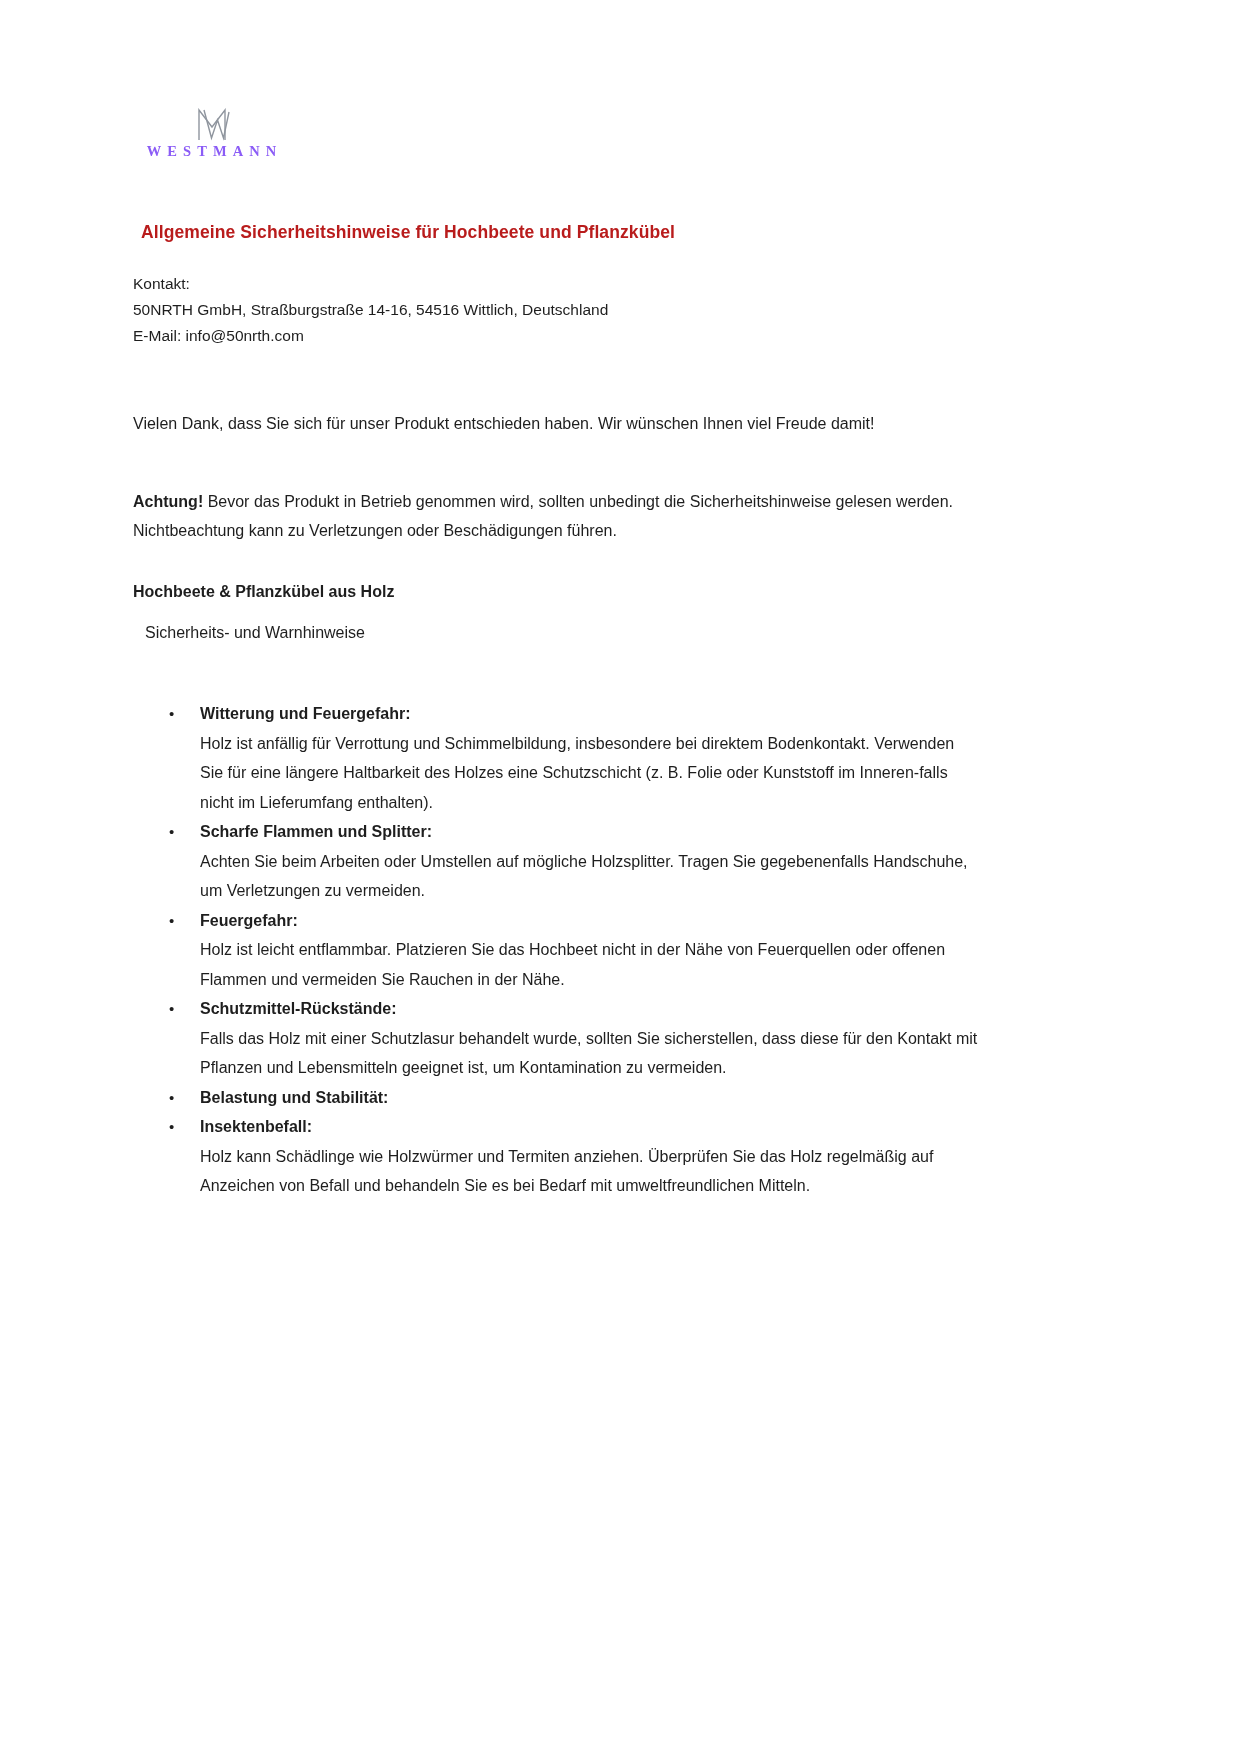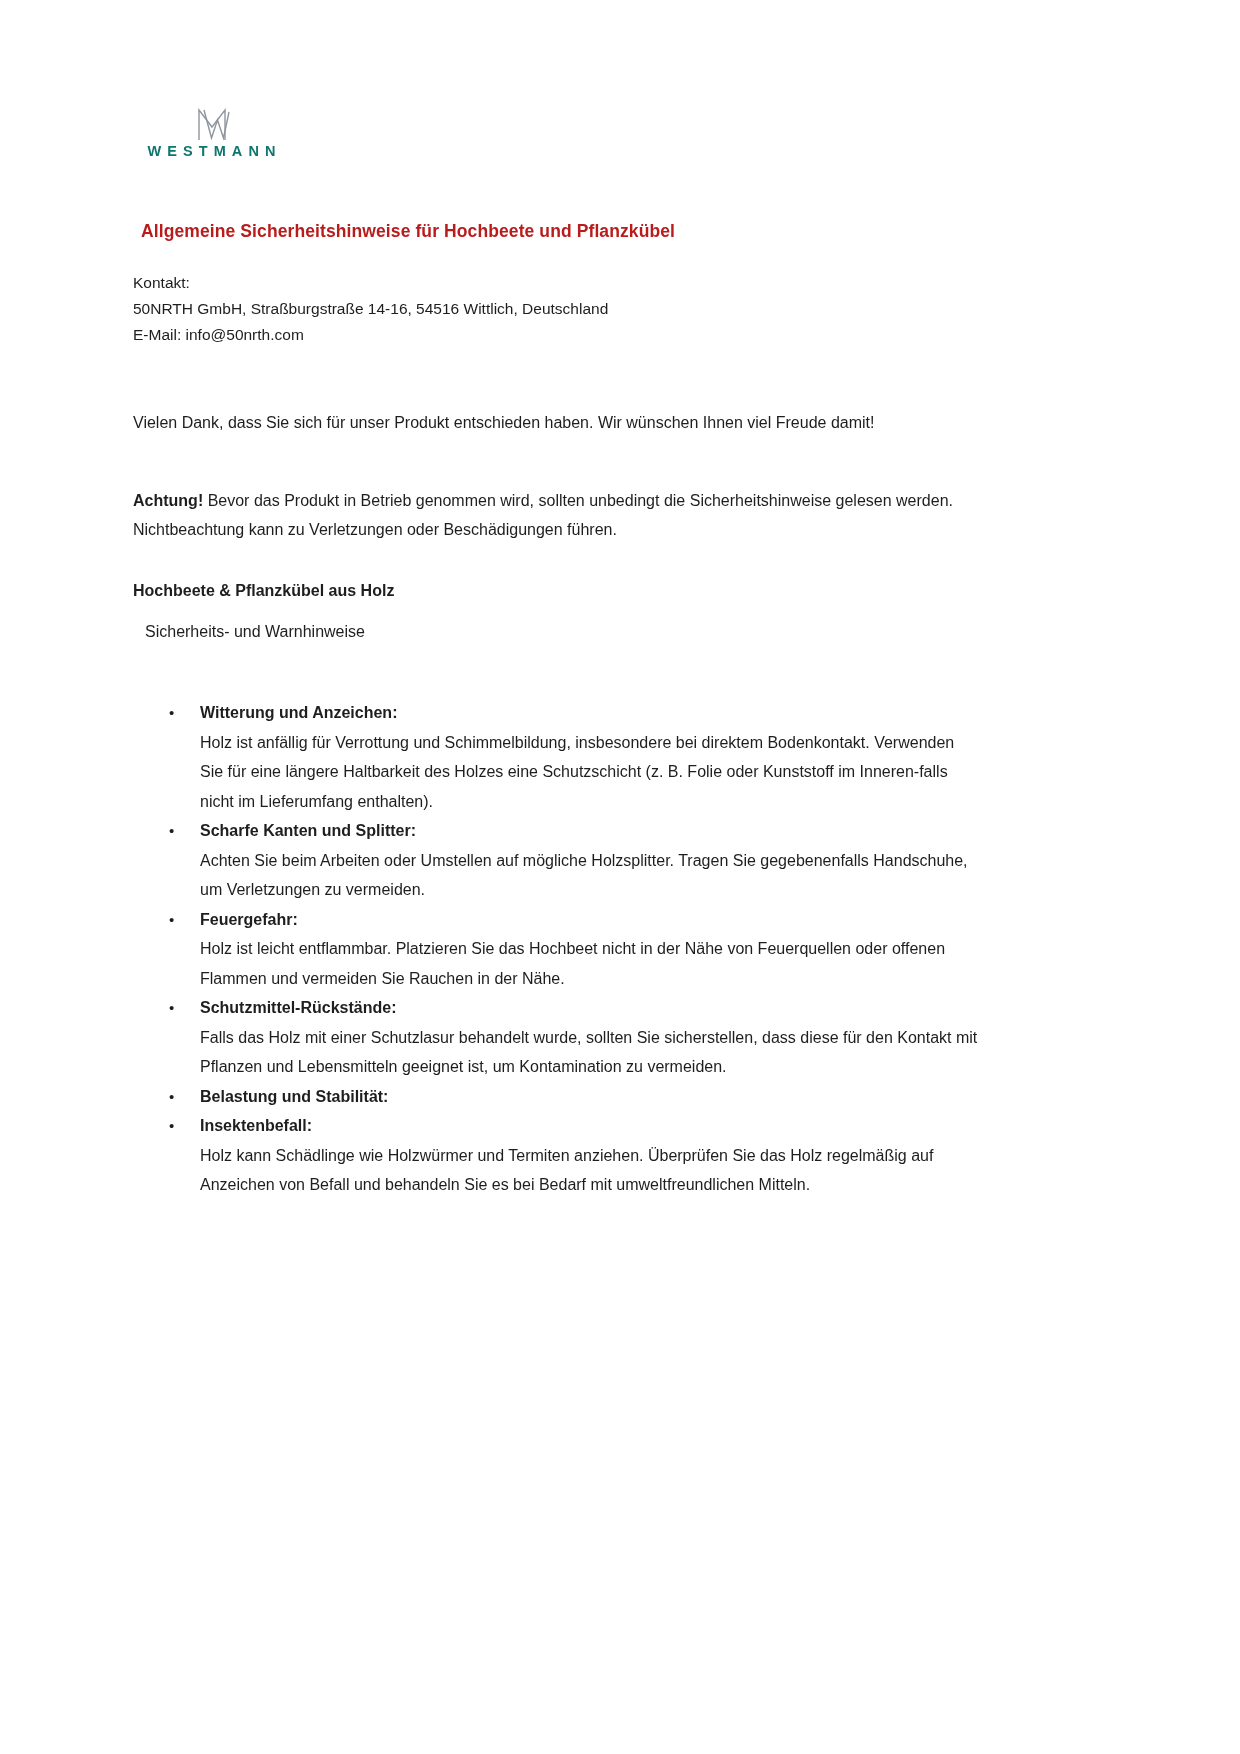--- a/index.html
+++ b/index.html
@@ -35,22 +35,23 @@
     width: 36px;
     height: 34px;
     display: block;
   }
   .wordmark {
     margin-top: 1px;
     font-size: 14.5px;
     font-weight: 700;
     letter-spacing: 0.42em;
     text-indent: 0.21em; 
-    color: #0f766e;
+    color: #8b5cf6;
     white-space: nowrap;
+    font-family: Liberation Serif, serif;
   }
 
   
   h1.doc-title {
     margin: 62px 0 0 8px;
     font-size: 17.5px;
     font-weight: 700;
     color: #b91c1c;
     letter-spacing: 0.1px;
   }
@@ -139,26 +140,26 @@
   <p class="para intro">Vielen Dank, dass Sie sich für unser Produkt entschieden haben. Wir wünschen Ihnen viel Freude damit!</p>
 
   <p class="para warning"><b>Achtung!</b><span> Bevor das Produkt in Betrieb genommen wird, sollten unbedingt die Sicherheitshinweise gelesen werden. Nichtbeachtung kann zu Verletzungen oder Beschädigungen führen.</span></p>
 
   <h2 class="section-heading">Hochbeete &amp; Pflanzkübel aus Holz</h2>
   <p class="section-subheading">Sicherheits- und Warnhinweise</p>
 
   <ul class="safety-list">
     <li>
       <span class="bullet">•</span>
-      <span class="li-title">Witterung und Anzeichen:</span>
+      <span class="li-title">Witterung und Feuergefahr:</span>
       <span class="li-body">Holz ist anfällig für Verrottung und Schimmelbildung, insbesondere bei direktem Bodenkontakt. Verwenden Sie für eine längere Haltbarkeit des Holzes eine Schutzschicht (z. B. Folie oder Kunststoff im Inneren-falls nicht im Lieferumfang enthalten).</span>
     </li>
     <li>
       <span class="bullet">•</span>
-      <span class="li-title">Scharfe Kanten und Splitter:</span>
+      <span class="li-title">Scharfe Flammen und Splitter:</span>
       <span class="li-body">Achten Sie beim Arbeiten oder Umstellen auf mögliche Holzsplitter. Tragen Sie gegebenenfalls Handschuhe, um Verletzungen zu vermeiden.</span>
     </li>
     <li>
       <span class="bullet">•</span>
       <span class="li-title">Feuergefahr:</span>
       <span class="li-body">Holz ist leicht entflammbar. Platzieren Sie das Hochbeet nicht in der Nähe von Feuerquellen oder offenen Flammen und vermeiden Sie Rauchen in der Nähe.</span>
     </li>
     <li>
       <span class="bullet">•</span>
       <span class="li-title">Schutzmittel-Rückstände:</span>

